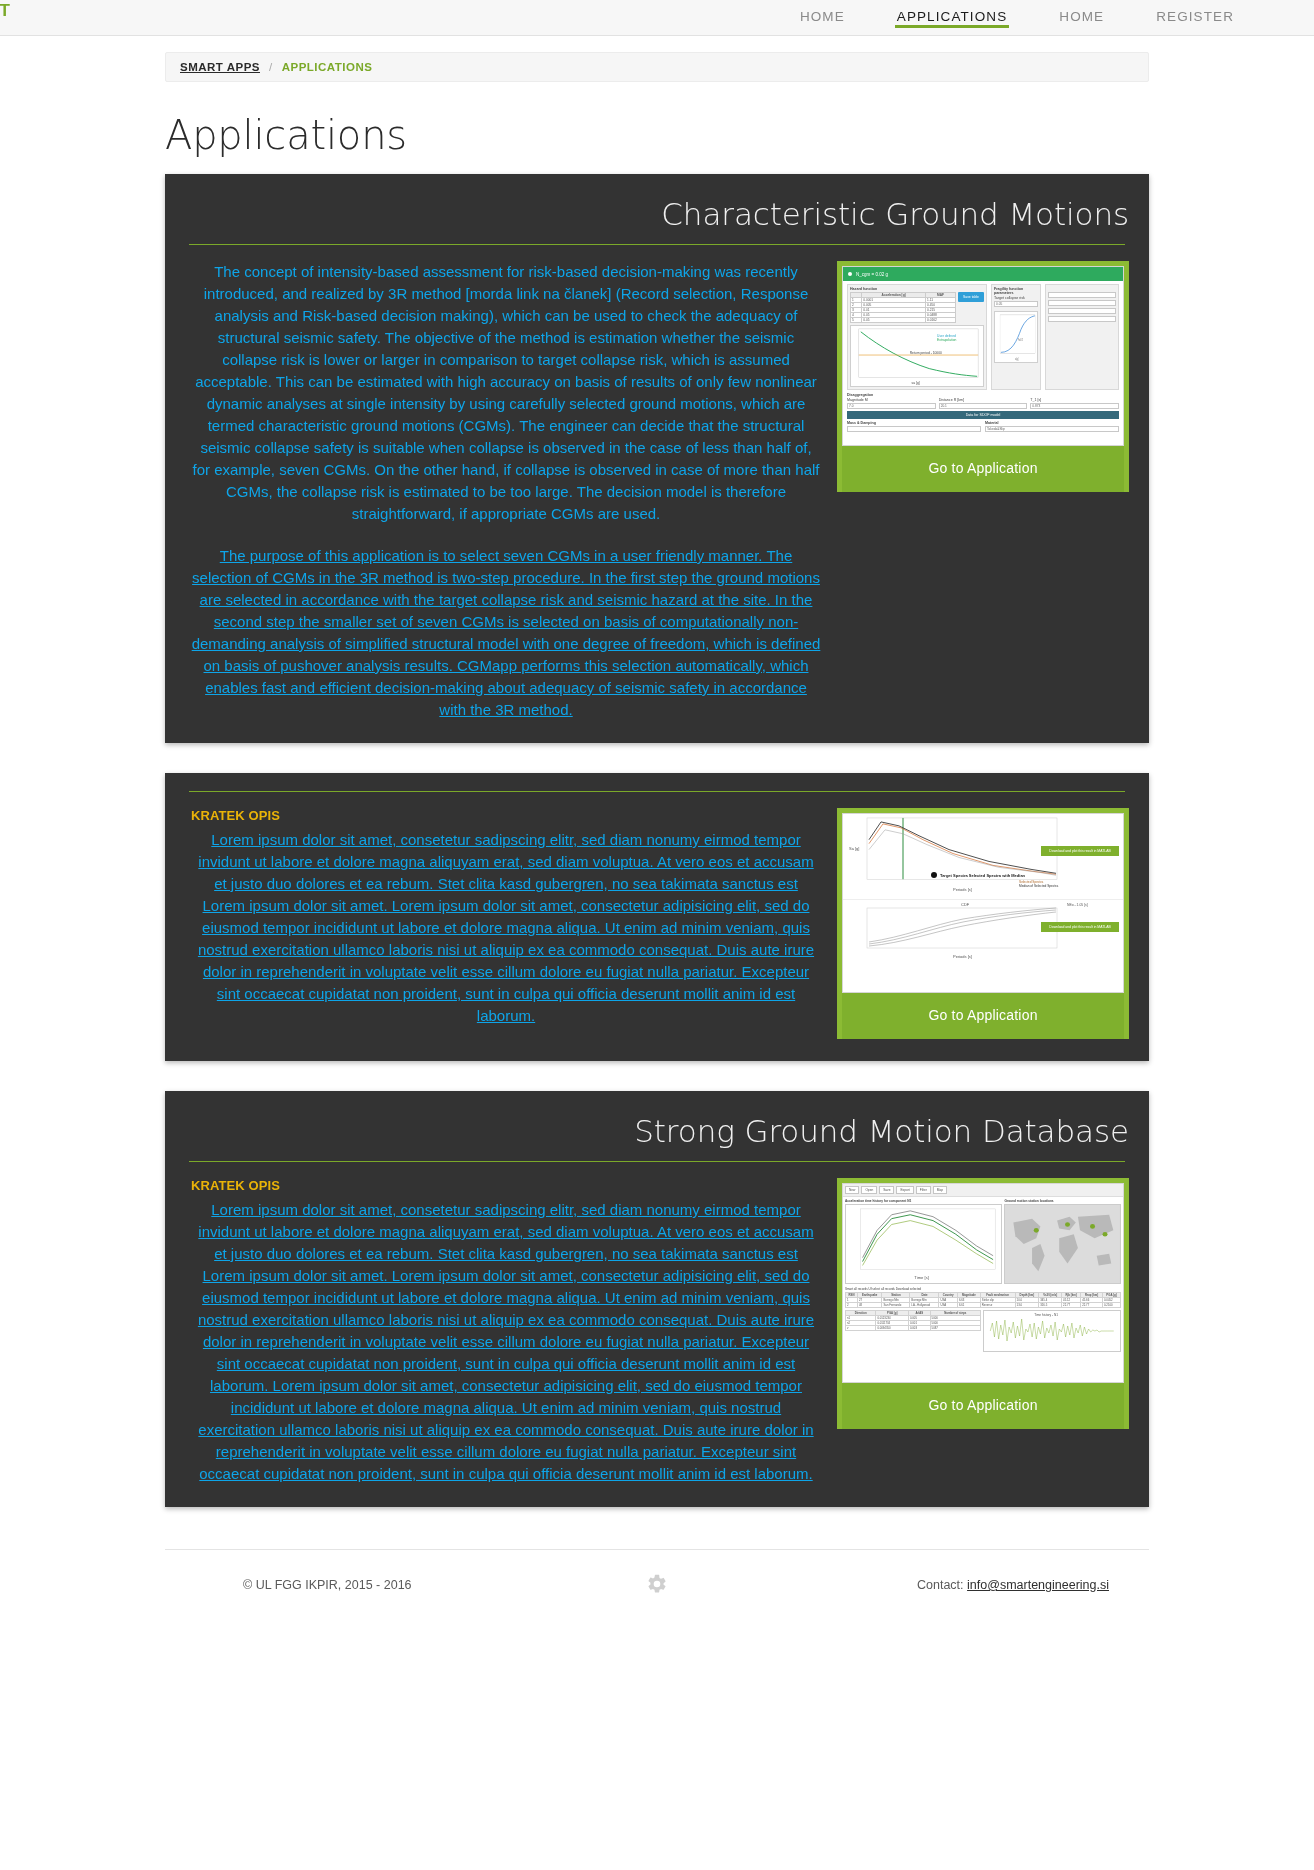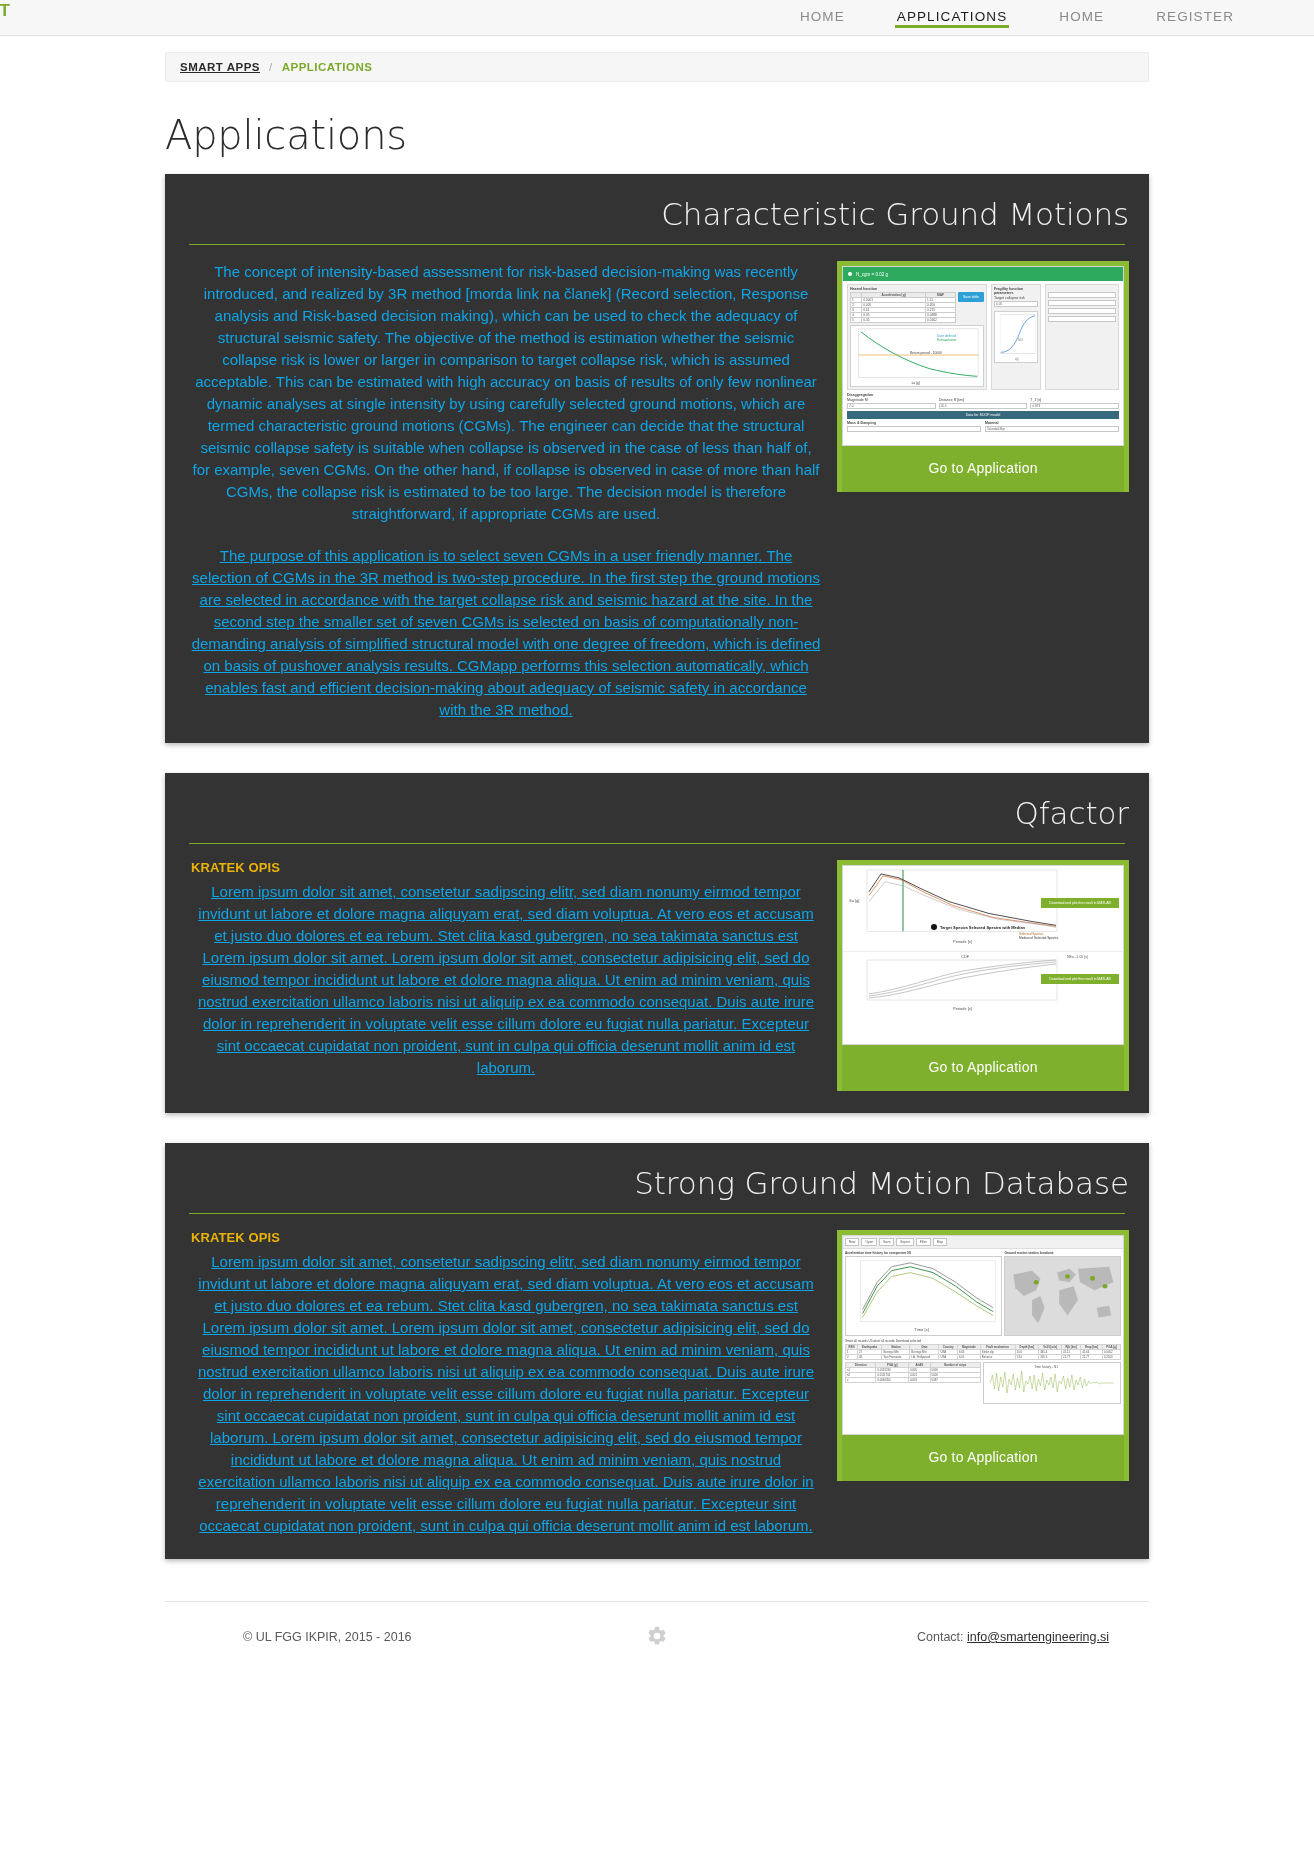--- a/index.html
+++ b/index.html
@@ -381,21 +381,20 @@
               </div>
             </div>
           </div>
           <a href="#" class="cta">Go to Application</a>
         </div>
       </div>
     </div>
   </div>
 
   <div class="card">
-    <h2>Qfactor</h2>
     <div class="rule"></div>
     <div class="card-body">
       <div class="card-text">
         <div class="kratek">KRATEK OPIS</div>
         <p>Lorem ipsum dolor sit amet, consetetur sadipscing elitr, sed diam nonumy eirmod tempor invidunt ut labore et dolore magna aliquyam erat, sed diam voluptua. At vero eos et accusam et justo duo dolores et ea rebum. Stet clita kasd gubergren, no sea takimata sanctus est Lorem ipsum dolor sit amet. Lorem ipsum dolor sit amet, consectetur adipisicing elit, sed do eiusmod tempor incididunt ut labore et dolore magna aliqua. Ut enim ad minim veniam, quis nostrud exercitation ullamco laboris nisi ut aliquip ex ea commodo consequat. Duis aute irure dolor in reprehenderit in voluptate velit esse cillum dolore eu fugiat nulla pariatur. Excepteur sint occaecat cupidatat non proident, sunt in culpa qui officia deserunt mollit anim id est laborum.</p>
       </div>
       <div class="thumb-col">
         <div class="thumb">
           <div class="shot shot-q">
             <div class="q-plot">

